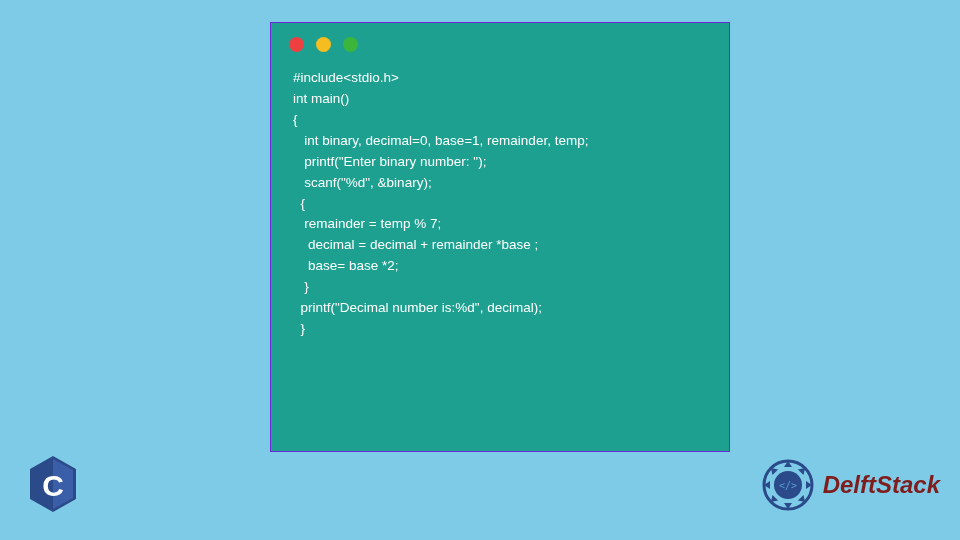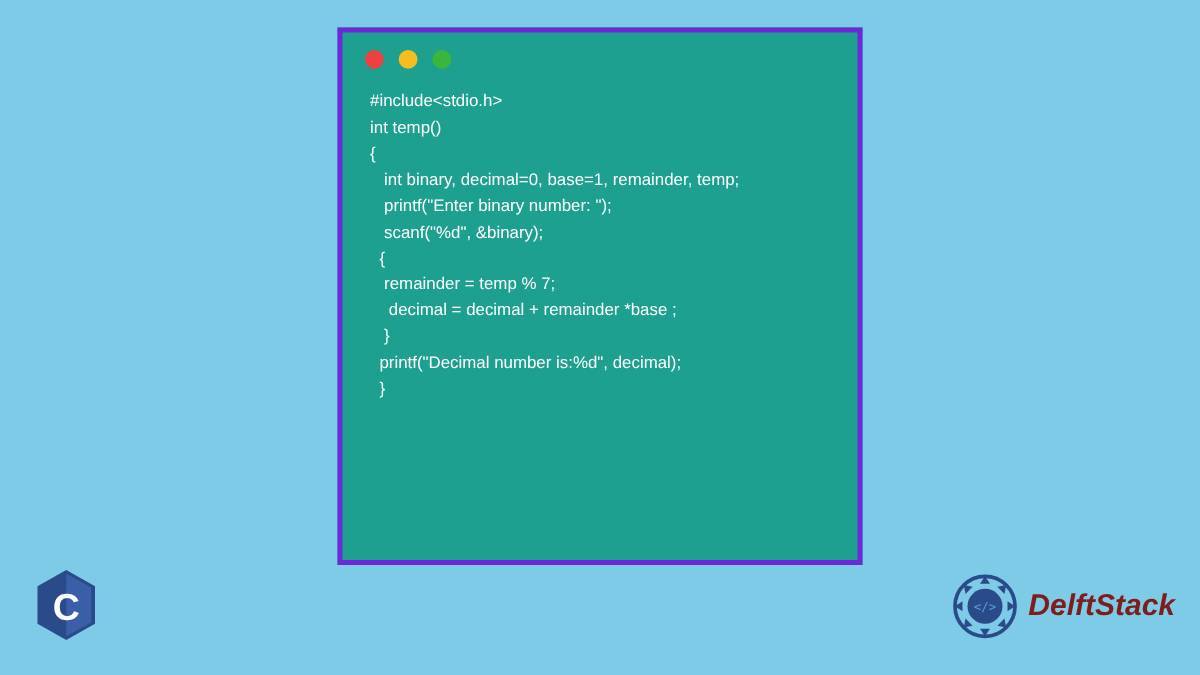--- a/index.html
+++ b/index.html
@@ -12,24 +12,24 @@
       height: 540px;
       background: #7ecbe8;
       position: relative;
       font-family: Arial, sans-serif;
       overflow: hidden;
     }
     .code-window {
       position: absolute;
       left: 270px;
       top: 22px;
-      width: 420px;
+      width: 460px;
       height: 430px;
       background: #1da08f;
-      border: 4px solid #6d28d9;
+      border: 1px solid #6d28d9;
     }
     .window-controls {
       display: flex;
       gap: 12px;
       padding: 14px 18px 10px 18px;
     }
     .dot {
       width: 15px;
       height: 15px;
       border-radius: 50%;
@@ -77,28 +77,29 @@
 <body>
 
 <div class="code-window">
   <div class="window-controls">
     <div class="dot dot-red"></div>
     <div class="dot dot-yellow"></div>
     <div class="dot dot-green"></div>
   </div>
   <div class="code-content">
     <div class="code-line">#include&lt;stdio.h&gt;</div>
-    <div class="code-line">int temp()</div>
+    <div class="code-line">int main()</div>
     <div class="code-line">{</div>
     <div class="code-line">   int binary, decimal=0, base=1, remainder, temp;</div>
     <div class="code-line">   printf("Enter binary number: ");</div>
     <div class="code-line">   scanf("%d", &amp;binary);</div>
     <div class="code-line">  {</div>
     <div class="code-line">   remainder = temp % 7;</div>
     <div class="code-line">    decimal = decimal + remainder *base ;</div>
+    <div class="code-line">    base= base *2;</div>
     <div class="code-line">   }</div>
     <div class="code-line">  printf("Decimal number is:%d", decimal);</div>
     <div class="code-line">  }</div>
   </div>
 </div>
 
 <div class="c-logo">
   <svg viewBox="0 0 50 56" width="50" height="56">
     <polygon points="25,0 48,13 48,43 25,56 2,43 2,13" fill="#2a4a8a"></polygon>
     <polygon points="25,3 45,14 45,42 25,53 25,28" fill="#3a5fa8"></polygon>

